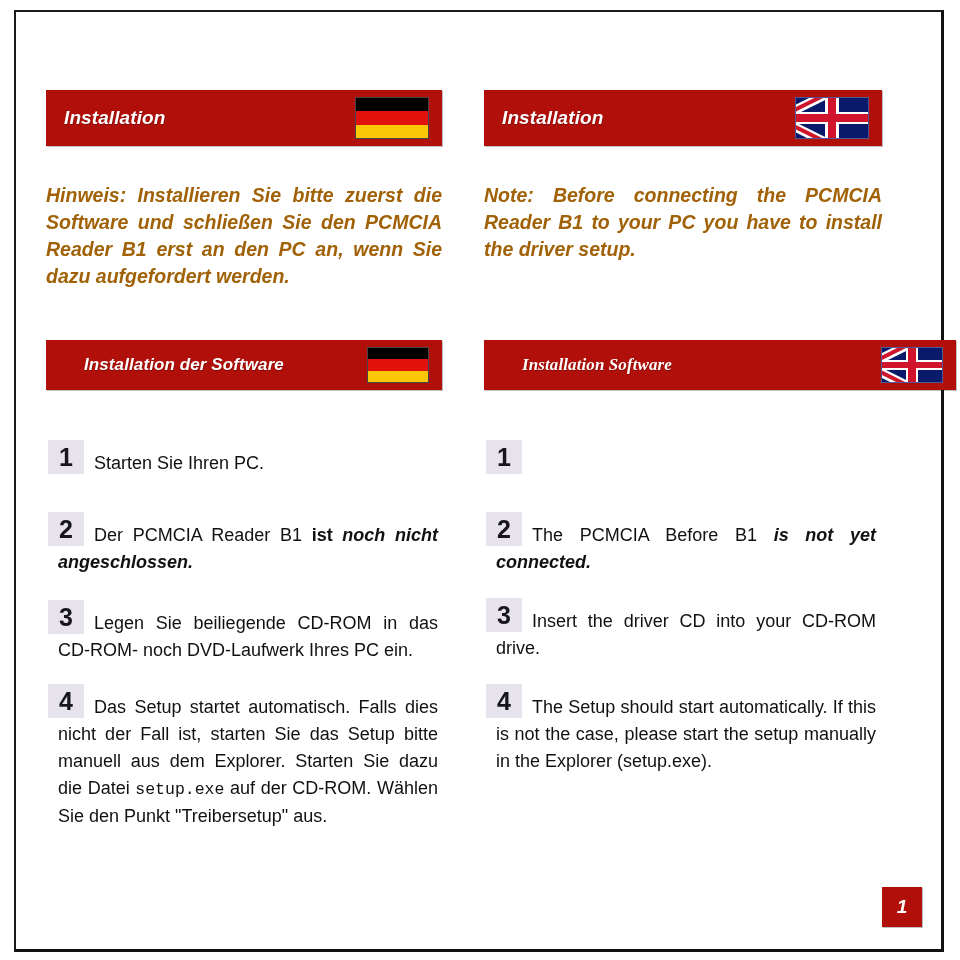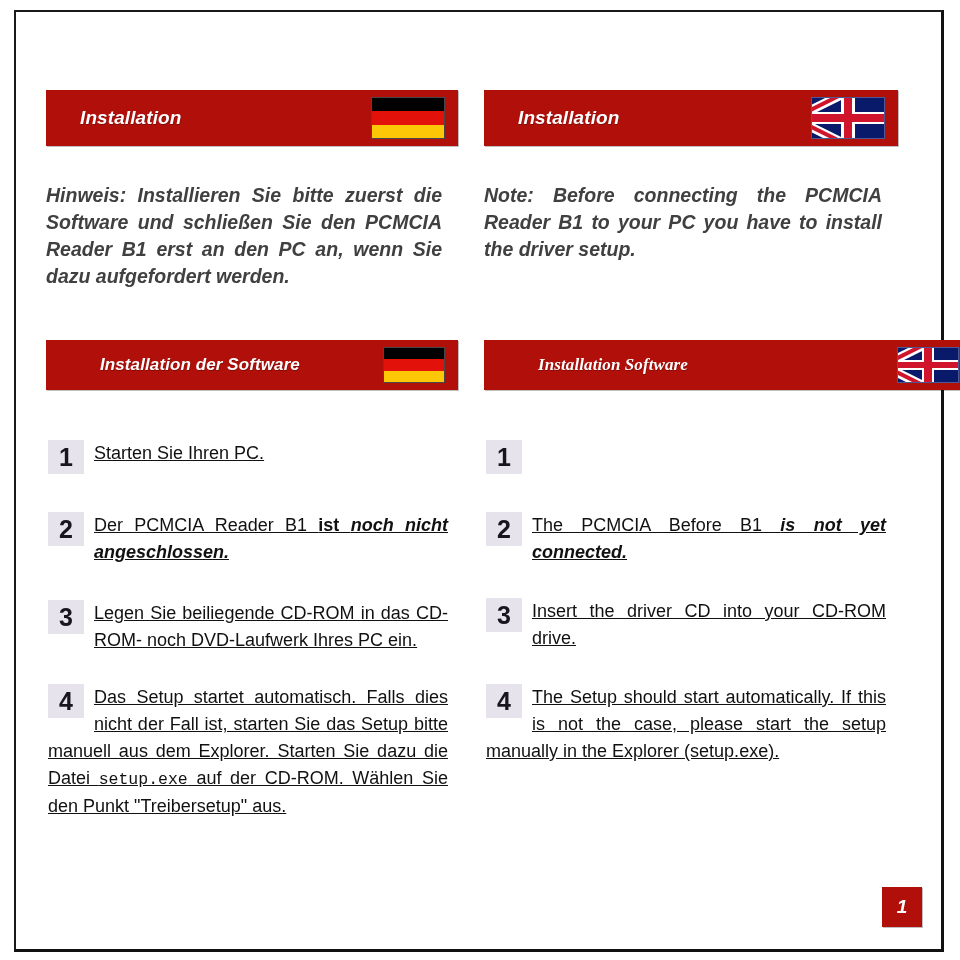--- a/index.html
+++ b/index.html
@@ -28,21 +28,20 @@
     box-sizing: border-box;
   }
 
   
   .bar {
     position: absolute;
     background: #b10f09;
     box-shadow: 1px 1px 0 rgba(0,0,0,0.25);
     display: flex;
     align-items: center;
-    padding-left: 16px;
   }
   .bar .bar-title {
     color: #ffffff;
     font-style: italic;
     font-weight: bold;
     font-size: 19px;
     letter-spacing: 0.1px;
     margin-left: 18px;
     white-space: nowrap;
     text-shadow: 0.5px 0.5px 0 rgba(0,0,0,0.28);
@@ -81,21 +80,21 @@
   .flag-gb .cv2{ top:0; left:44%; width:12%; height:100%; background:#cf142b; }
   .flag-gb .ch2{ left:0; top:41%; width:100%; height:18%; background:#cf142b; }
 
   
   .note {
     position: absolute;
     font-style: italic;
     font-weight: bold;
     font-size: 19.5px;
     line-height: 27px;
-    color: #404040;
+    color: #a16207;
     text-align: justify;
     text-justify: inter-word;
   }
 
   
   .step {
     position: absolute;
     font-size: 18px;
     line-height: 27px;
     color: #111111;
@@ -114,21 +113,21 @@
     text-align: center;
     margin: 0 10px 0 0;
     box-sizing: border-box;
   }
   .step b { font-weight: bold; }
   .step i { font-style: italic; font-weight: bold; }
   .step .mono {
     font-family: "Liberation Mono", "DejaVu Sans Mono", monospace;
     font-size: 16.5px;
   }
-  .step p { margin: 0; text-decoration: underline; }
+  .step p { margin: 10px; }
   .step .last { text-align: left; }
 
   
   #page-number {
     position: absolute;
     right: 19px;
     bottom: 22px;
     width: 40px;
     height: 40px;
     background: #b10f09;

